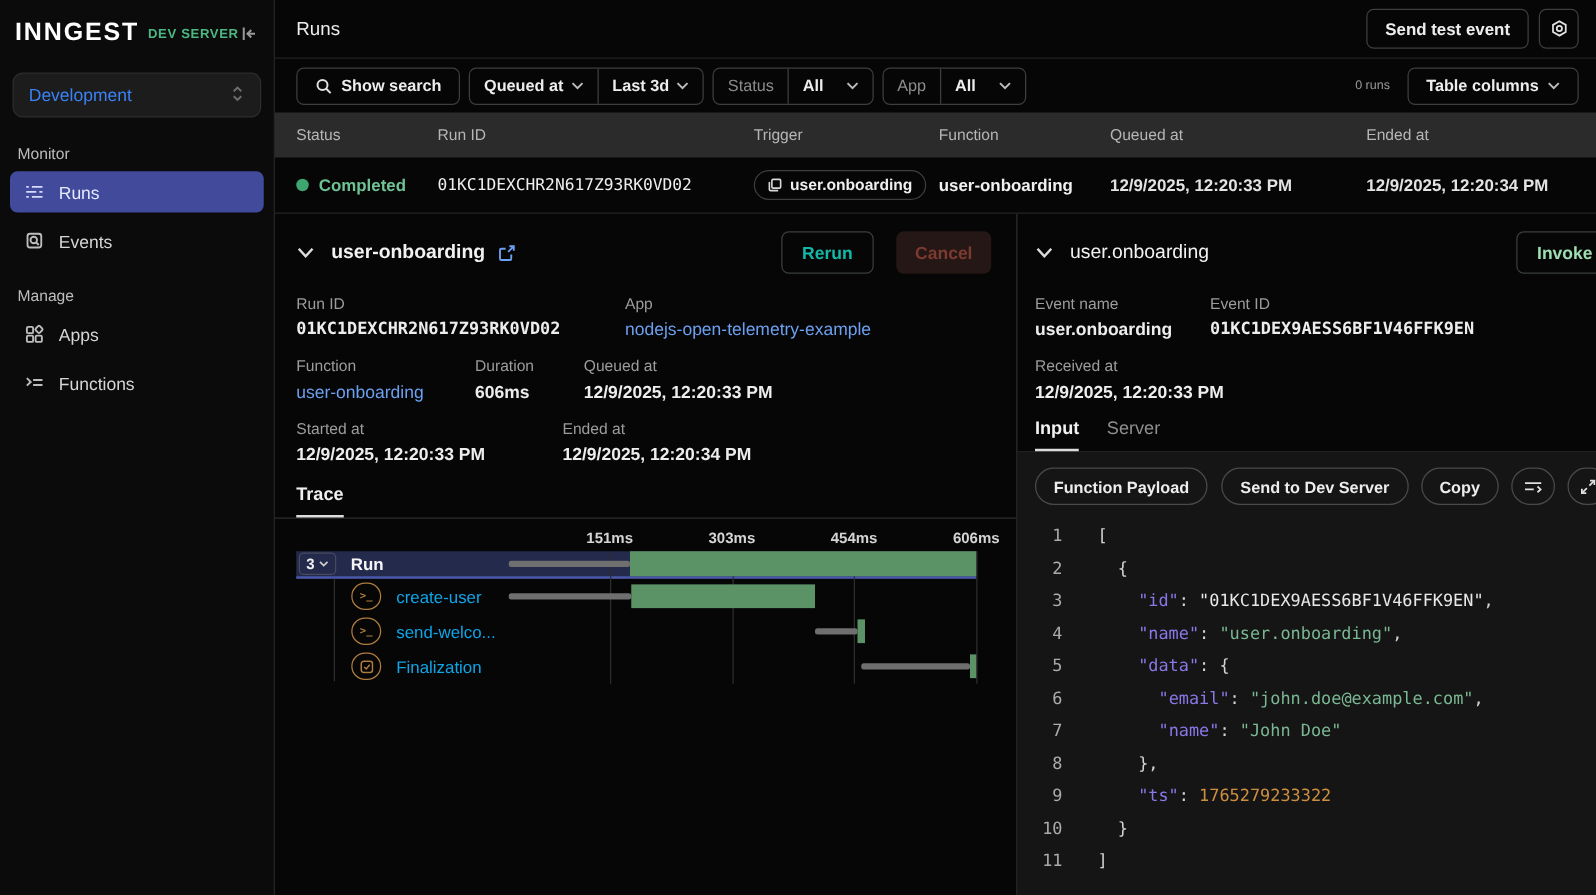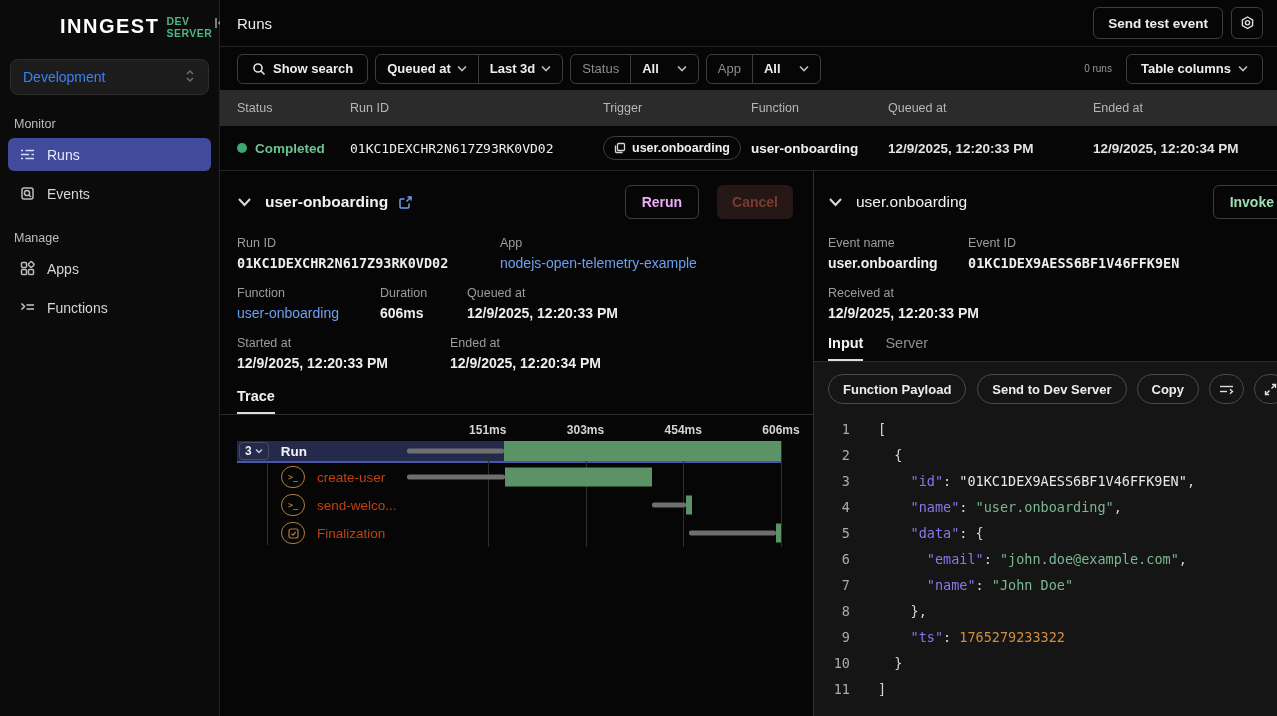--- a/index.html
+++ b/index.html
@@ -3,21 +3,21 @@
 <meta charset="utf-8">
 <style>
   * { margin:0; padding:0; box-sizing:border-box; }
   html,body { width:1277px; height:716px; overflow:hidden; background:#060606;
     font-family:"Liberation Sans", sans-serif; color:#e6e6e6; }
   .app { display:flex; width:1277px; height:716px; }
 
   
   .sidebar { width:220px; background:#0b0b0b; border-right:1px solid #242424;
     display:flex; flex-direction:column; flex-shrink:0; }
-  .logo-row { display:flex; align-items:flex-start; padding:15px 12px 8px 12px;margin-left:48px; }
+  .logo-row { display:flex; align-items:center; padding:15px 12px 8px 12px; }
   .logo { font-size:20px; font-weight:800; letter-spacing:1.5px; color:#fff; }
   .env-badge { margin-left:7px; font-size:10.5px; font-weight:700; letter-spacing:.5px; color:#4cb782; }
   .collapse-btn { margin-left:auto; color:#9a9a9a; display:flex; cursor:pointer; }
   .env-select { margin:12px 10px 4px 10px; height:36px; background:#1c1c1c; border:1px solid #2d2d2d;
     border-radius:8px; display:flex; align-items:center; padding:0 12px; color:#3b82f6; font-size:14px; cursor:pointer; }
   .env-select .chev { margin-left:auto; color:#6e6e6e; }
   .section-label { margin:18px 14px 4px 14px; font-size:12.5px; color:#bdbdbd; }
   .nav-item { display:flex; align-items:center; gap:11px; margin:3px 8px; padding:8px 11px;
     border-radius:6px; font-size:14px; font-weight:500; color:#d6d6d6; cursor:pointer; }
   .nav-item .nav-ic { display:flex; color:#bdbdbd; }
@@ -64,21 +64,21 @@
   .left-panel { width:593px; flex-shrink:0; position:relative; overflow:hidden; }
   .panel-divider { width:1px; background:#2e2e2e; cursor:col-resize; }
   .right-panel { flex:1; min-width:0; display:flex; flex-direction:column; overflow:hidden; }
 
   .lp-header { margin:12px 20px 0 17px; display:flex; align-items:center; height:38px; }
   .chev-ic { color:#dcdcdc; display:flex; cursor:pointer; }
   .lp-title { margin-left:13px; font-size:15.5px; font-weight:700; color:#f2f2f2; }
   .extlink { margin-left:10px; color:#6ca0f0; display:flex; cursor:pointer; }
   .lp-actions { margin-left:auto; display:flex; align-items:center; gap:18px; }
   .btn-rerun { height:34px; border:1px solid #3a3f3a; border-radius:6px; background:transparent;
-    color:#f0abfc; font-size:14px; font-weight:600; padding:0 16px; cursor:pointer; font-family:"Liberation Sans",sans-serif;text-align:center; }
+    color:#14b8a6; font-size:14px; font-weight:600; padding:0 16px; cursor:pointer; font-family:"Liberation Sans",sans-serif;text-align:center; }
   .btn-cancel { height:34px; border:none; border-radius:6px; background:#241715;
     color:#7c3a30; font-size:14px; font-weight:600; padding:0 15px; cursor:default; font-family:"Liberation Sans",sans-serif; }
 
   .frow { display:flex; margin:15px 20px 0 17px; }
   .fcol { display:flex; flex-direction:column; gap:5px; }
   .flabel { font-size:12.5px; color:#9c9c9c; }
   .fvalue { font-size:14px; font-weight:700; color:#ededed; }
   .fvalue.link { color:#6ca0f0; font-weight:500; cursor:pointer; }
   .fvalue.monoid { font-family:"DejaVu Sans Mono", monospace; font-size:13.5px; }
 
@@ -99,21 +99,21 @@
   .wf-row { position:relative; display:flex; align-items:center; cursor:pointer; }
   .wf-row.run { height:22px; background:#232a4c; border-bottom:2px solid #4a57a8; }
   .wf-row.child { height:28px; padding-left:44px; }
   .wf-connector { position:absolute; left:30px; top:22px; width:1px; height:82px; background:#2e2e2e; }
   .count-badge { margin-left:2px; display:flex; align-items:center; gap:3px; border:1px solid #4a4a5e;
     border-radius:4px; padding:1px 5px; font-size:12px; font-weight:700; color:#f0f0f0; z-index:2; }
   .run-name { margin-left:12px; font-size:13.5px; font-weight:700; color:#f5f5f5; z-index:2; }
   .step-ic { width:24px; height:22px; border:1px solid #b07d3e; border-radius:11px; display:flex;
     align-items:center; justify-content:center; color:#b07d3e; flex-shrink:0; z-index:2; }
   .step-ic .g { font-family:"DejaVu Sans Mono", monospace; font-size:8.5px; font-weight:700; }
-  .step-name { margin-left:12px; font-size:13.5px; color:#c2410c; z-index:2; white-space:nowrap; }
+  .step-name { margin-left:12px; font-size:13.5px; color:#0ea5e9; z-index:2; white-space:nowrap; }
   .row-track { position:absolute; left:153px; right:0; top:0; bottom:0; z-index:2; }
   .row-track .wait { position:absolute; top:50%; transform:translateY(-50%); height:5px; border-radius:2px; background:#6f6f6f; }
   .row-track .bar { position:absolute; top:50%; transform:translateY(-50%); height:19px; background:#5b9367; }
   .wf-row.run .row-track .bar { height:20px; }
 
   
   .rp-header { margin:12px 0 0 14px; display:flex; align-items:center; height:38px; }
   .rp-title { margin-left:13px; font-size:15.5px; font-weight:500; color:#f2f2f2; }
   .btn-invoke { margin-left:auto; margin-right:-14px; height:34px; border:1px solid #3a3f3a; border-radius:6px;
     background:transparent; color:#9ddfb3; font-size:14px; font-weight:600; padding:0 16px; cursor:pointer;

